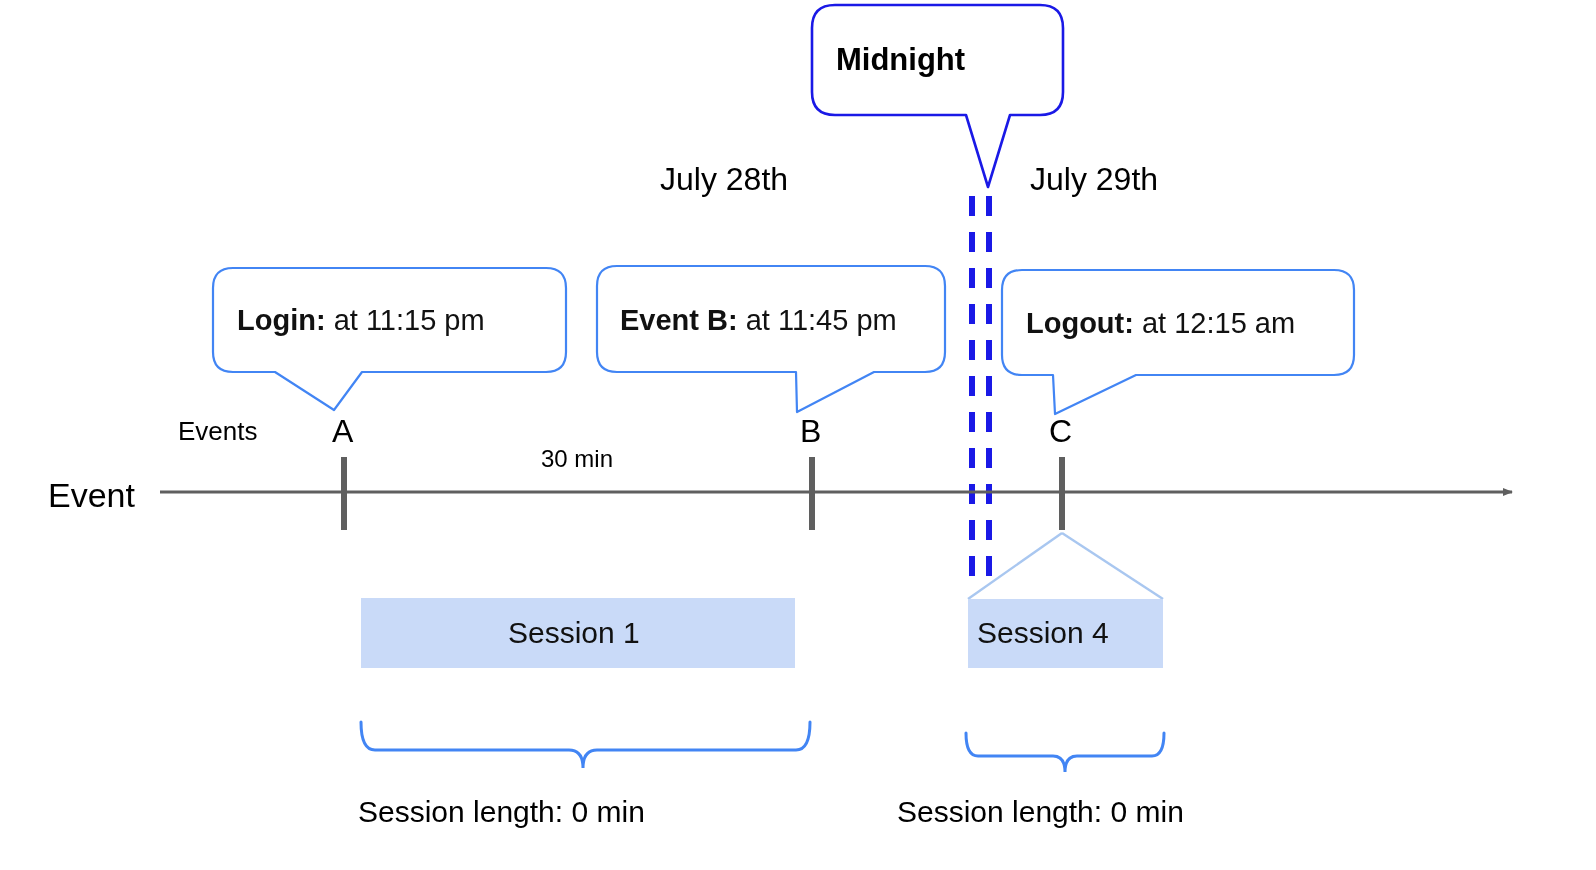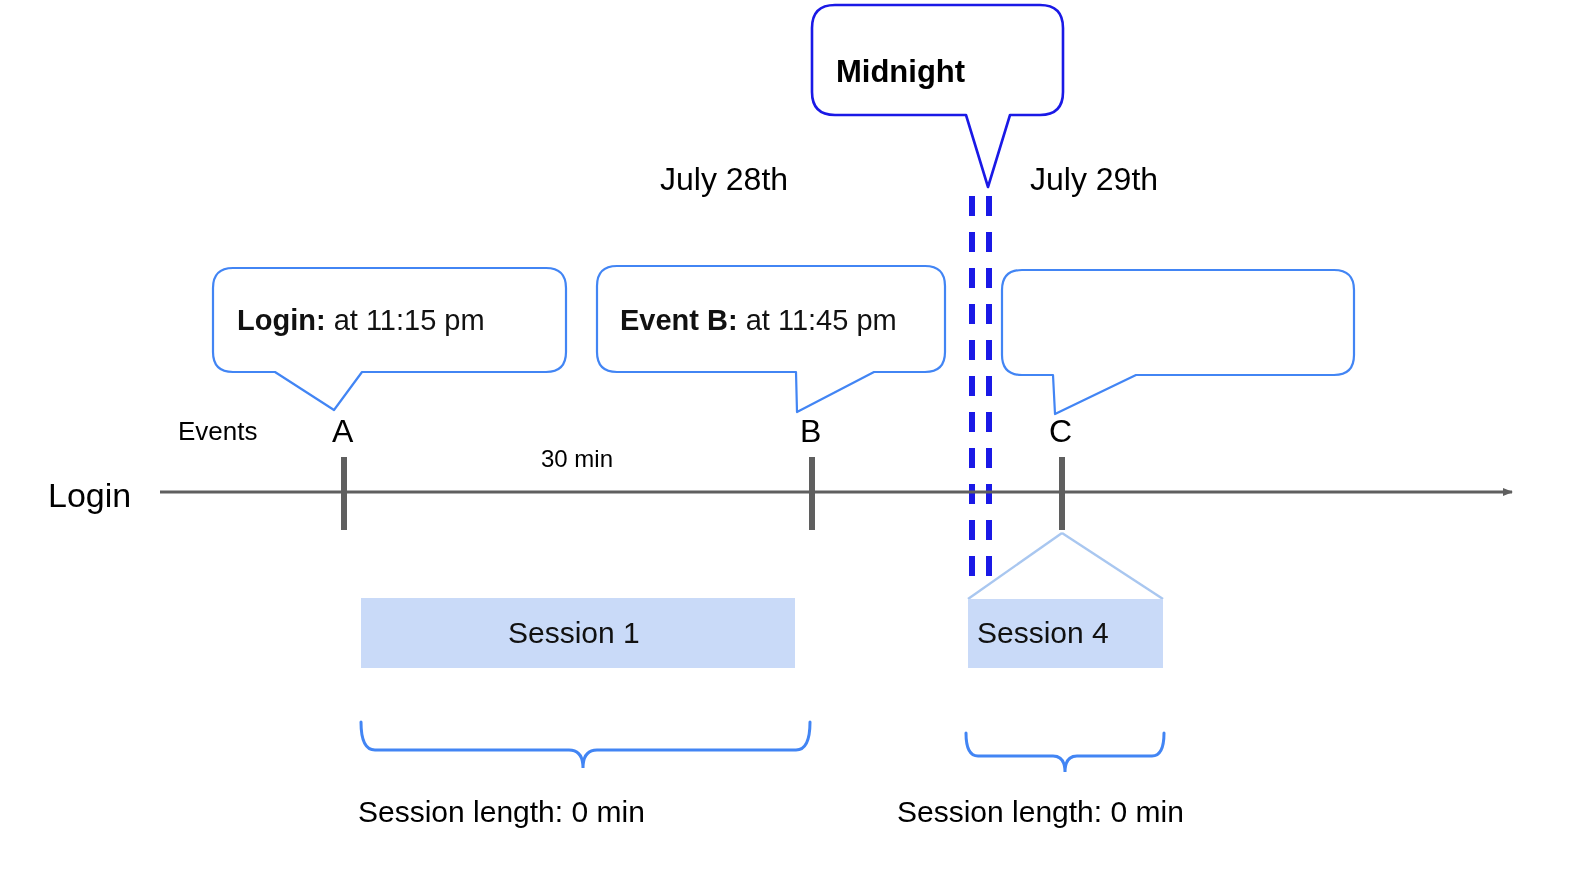--- a/index.html
+++ b/index.html
@@ -90,36 +90,39 @@
       <path d="M361,722 Q361,750 375,750 L569,750 Q583,750 583,768
                Q583,750 597,750 L796,750 Q810,750 810,722"></path>
     </g>
 
     <g fill="none" stroke="#4285f4" stroke-width="3" stroke-linecap="round">
       <path d="M966,733 Q966,756 978,756 L1053,756 Q1065,756 1065,772
                Q1065,756 1077,756 L1152,756 Q1164,756 1164,733"></path>
     </g>
   </svg>
 
-  <div class="midnight-text" style="left:836px; top:56px;text-align:right;">Midnight</div>
+  <div class="midnight-text" style="left:836px; top:44px;text-align:right;">Midnight</div>
 
   <div class="lbl date-name" style="left:660px; top:163px;">July 28th</div>
   <div class="lbl date-name" style="left:1030px; top:163px;">July 29th</div>
 
   <div class="callout-text" style="left:237px; top:306px;">
     <b>Login:</b><span> at 11:15 pm</span>
   </div>
 
   <div class="callout-text" style="left:620px; top:306px;">
     <b>Event B:</b><span> at 11:45 pm</span>
   </div>
 
+  <div class="callout-text" style="left:1026px; top:309px;">
+    <b>Logout:</b><span> at 12:15 am</span>
+  </div>
 
   <div class="lbl events-name" style="left:130px; top:418px;">Events</div>
-  <div class="lbl axis-name" style="left:48px; top:478px;">Login</div>
+  <div class="lbl axis-name" style="left:48px; top:478px;">Event</div>
 
   <div class="lbl tick-name" style="left:332px; top:415px;">A</div>
   <div class="lbl tick-name" style="left:800px; top:415px;">B</div>
   <div class="lbl tick-name" style="left:1049px; top:415px;">C</div>
 
   <div class="lbl dur-name" style="left:541px; top:447px;">30 min</div>
 
   <div class="session-text" style="left:508px; top:618px;">Session 1</div>
   <div class="session-text" style="left:977px; top:618px;">Session 4</div>
 

